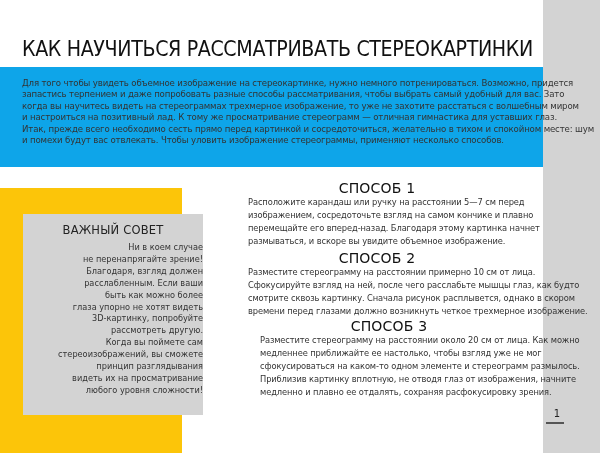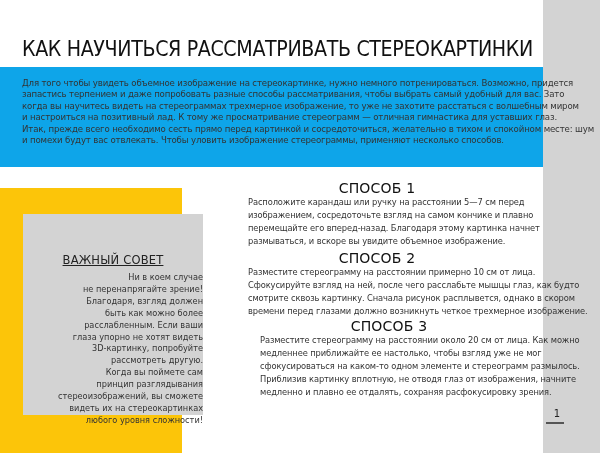--- a/index.html
+++ b/index.html
@@ -11,21 +11,21 @@
   .title-area { position: absolute; left: 0; top: 0; width: 543px; height: 67px; background: #ffffff; }
   .page-title { position: absolute; left: 22px; top: 37px; font-size: 20.5px; font-weight: normal; color: #111; letter-spacing: -0.4px; white-space: nowrap; font-family: "DejaVu Sans", sans-serif; transform: scaleX(0.93); transform-origin: left top; }
 
   .intro { position: absolute; left: 0; top: 67px; width: 543px; height: 100px; background: #0ea5e9; text-decoration: underline; }
   .intro-text { position: absolute; left: 22px; top: 11px; width: 520px; font-size: 8.6px; line-height: 11.4px; color: #333; letter-spacing: -0.15px; }
   .intro-text span { display: block; white-space: nowrap; }
 
   .yellow-block { position: absolute; left: 0; top: 188px; width: 182px; height: 265px; background: #fcc509; }
 
   .tip-card { position: absolute; left: 23px; top: 214px; width: 180px; height: 201px; background: #d3d3d3; text-align: center; }
-  .tip-title { margin-top: 39px; font-size: 11.5px; color: #222; letter-spacing: 0.2px; text-decoration: underline; }
+  .tip-title { margin-top: 9px; font-size: 11.5px; color: #222; letter-spacing: 0.2px; }
   .tip-text { margin-top: 5px; font-size: 8.2px; line-height: 11.9px; color: #333; }
   .tip-text span { display: block; white-space: nowrap; text-align: right; }
 
   .methods { position: absolute; left: 212px; top: 180px; width: 330px; }
   .method { position: relative; }
   .method-title { text-align: center; font-size: 14px; color: #111; letter-spacing: 0.2px; height: 16px; line-height: 16px; }
   .method-text { font-size: 8.3px; line-height: 13.1px; color: #333; letter-spacing: -0.1px; }
   .method-text span { display: block; white-space: nowrap; padding-left: 36px; }
   .m1 { position: absolute; top: 0; left: 0; width: 330px; }
   .m2 { position: absolute; top: 70px; left: 0; width: 330px; }
@@ -55,29 +55,29 @@
 </div>
 
 <div class="yellow-block"></div>
 
 <div class="tip-card">
   <div class="tip-title">ВАЖНЫЙ СОВЕТ</div>
   <div class="tip-text">
     <span>Ни в коем случае</span>
     <span>не перенапрягайте зрение!</span>
     <span>Благодаря, взгляд должен</span>
+    <span>расслабленным. Если ваши</span>
     <span>быть как можно более</span>
-    <span>расслабленным. Если ваши</span>
     <span>глаза упорно не хотят видеть</span>
     <span>3D-картинку, попробуйте</span>
     <span>рассмотреть другую.</span>
     <span>Когда вы поймете сам</span>
+    <span>стереоизображений, вы сможете</span>
     <span>принцип разглядывания</span>
-    <span>стереоизображений, вы сможете</span>
-    <span>видеть их на стереокартинках</span>
+    <span>видеть их на просматривание</span>
     <span>любого уровня сложности!</span>
   </div>
 </div>
 
 <div class="methods">
   <div class="method m1">
     <div class="method-title">СПОСОБ 1</div>
     <div class="method-text">
       <span>Расположите карандаш или ручку на расстоянии 5—7 см перед</span>
       <span>изображением, сосредоточьте взгляд на самом кончике и плавно</span>

